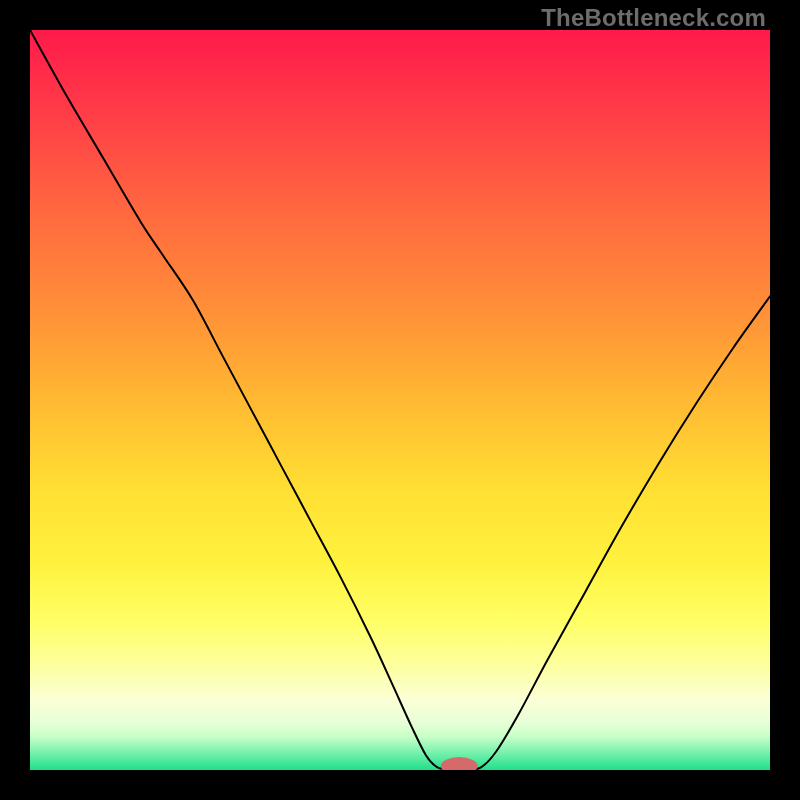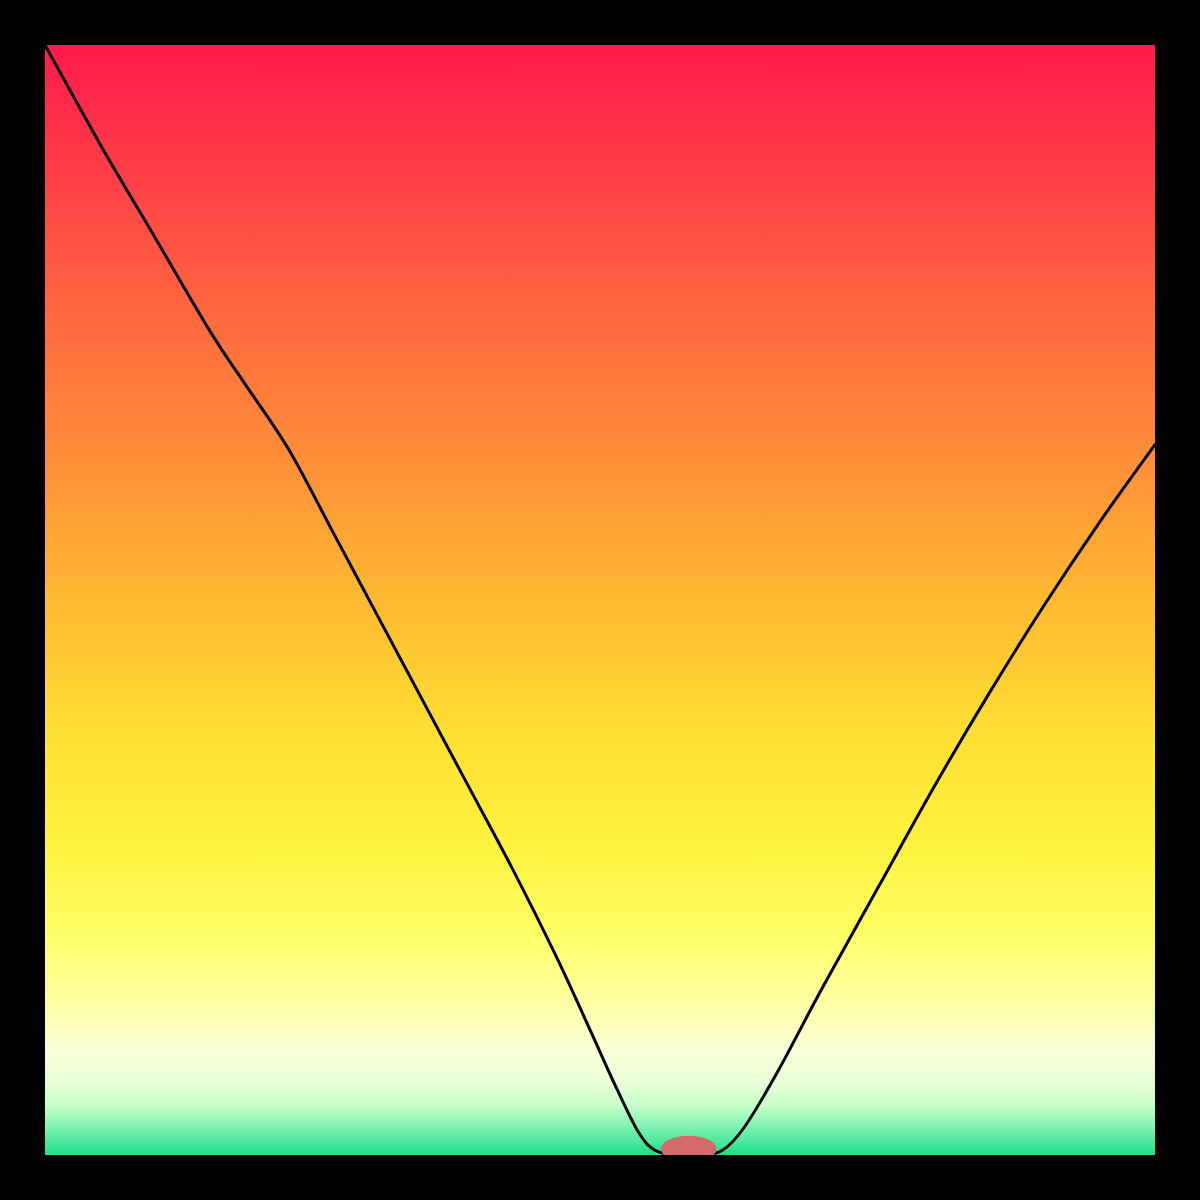--- a/index.html
+++ b/index.html
@@ -34,20 +34,21 @@
     font-weight: 600;
     color: #6d6d6d;
     letter-spacing: 0.2px;
   }
   svg { display: block; }
 </style>
 </head>
 <body>
 
 <div class="frame">
+  <div class="watermark">TheBottleneck.com</div>
 
   <div class="plot-area">
     <svg id="chart-svg" width="740" height="740" viewBox="0 0 740 740">
       <defs>
         <linearGradient id="bg-grad" x1="0" y1="0" x2="0" y2="1">
             <stop offset="0.00%" stop-color="#ff1a4b"></stop>
             <stop offset="12.00%" stop-color="#ff3f47"></stop>
             <stop offset="25.00%" stop-color="#ff6a3f"></stop>
             <stop offset="38.00%" stop-color="#ff9038"></stop>
             <stop offset="50.00%" stop-color="#ffb932"></stop>

